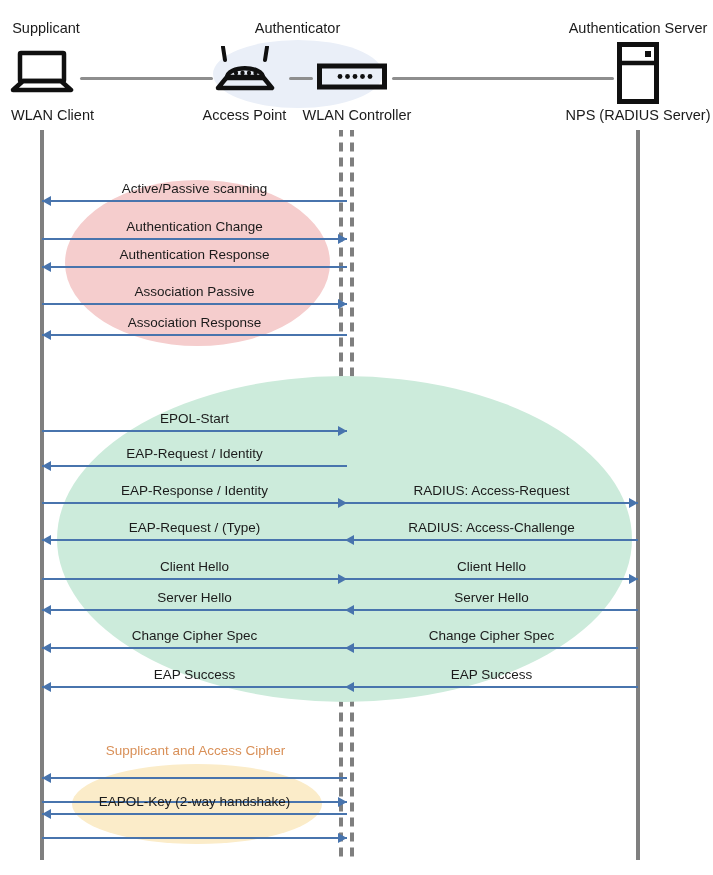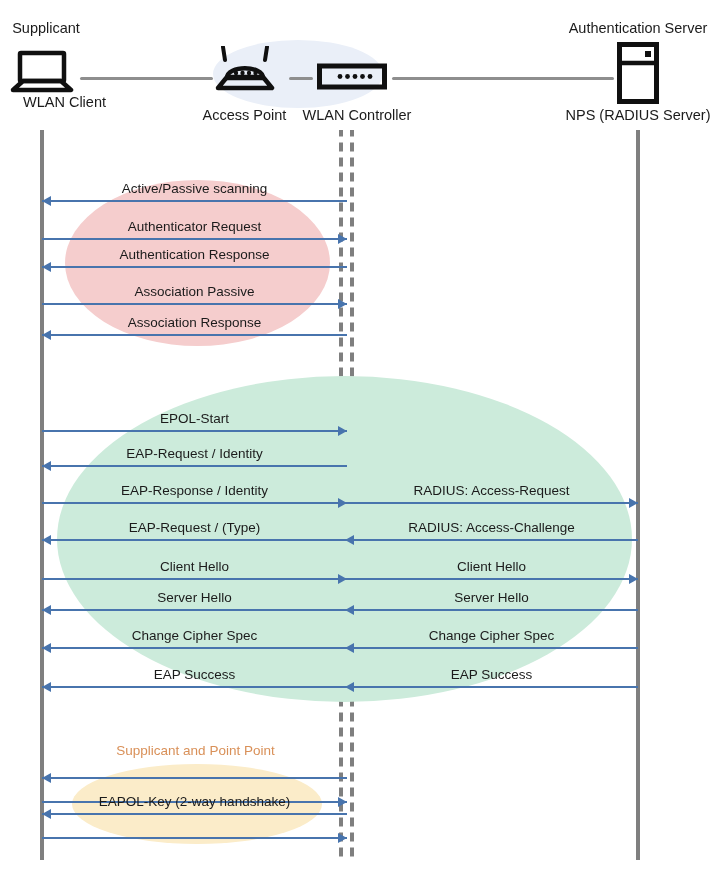--- a/index.html
+++ b/index.html
@@ -98,20 +98,21 @@
     white-space:nowrap;
     text-align:center;
   }
 </style>
 </head>
 <body>
 
 <div id="canvas">
 
   <div class="actor-title" style="left:0px;top:20px;width:92px;">Supplicant</div>
+  <div class="actor-title" style="left:215px;top:20px;width:165px;">Authenticator</div>
   <div class="actor-title" style="left:538px;top:20px;width:200px;">Authentication Server</div>
 
   <div class="auth-blob" style="left:213px;top:40px;width:170px;height:68px;"></div>
 
   <div class="hwire" style="left:80px;top:77px;width:133px;"></div>
   <div class="hwire" style="left:289px;top:77px;width:24px;"></div>
   <div class="hwire" style="left:392px;top:77px;width:222px;"></div>
 
   <div class="icon-box" style="left:10px;top:50px;width:64px;height:44px;">
     <svg width="64" height="44" viewBox="0 0 64 44">
@@ -145,43 +146,43 @@
   </div>
 
   <div class="icon-box" style="left:617px;top:42px;width:42px;height:62px;">
     <svg width="42" height="62" viewBox="0 0 42 62">
       <rect x="2.5" y="2.5" width="37" height="57" fill="none" stroke="#101010" stroke-width="5"></rect>
       <line x1="2.5" y1="21" x2="39.5" y2="21" stroke="#101010" stroke-width="4.5"></line>
       <rect x="28" y="9" width="6" height="6" fill="#101010"></rect>
     </svg>
   </div>
 
-  <div class="actor-caption" style="left:0px;top:94px;width:105px;padding-left:12px;">WLAN Client</div>
+  <div class="actor-caption" style="left:0px;top:107px;width:105px;">WLAN Client</div>
   <div class="actor-caption" style="left:192px;top:107px;width:105px;">Access Point</div>
   <div class="actor-caption" style="left:293px;top:107px;width:128px;">WLAN Controller</div>
   <div class="actor-caption" style="left:548px;top:107px;width:180px;">NPS (RADIUS Server)</div>
 
   <div class="lifeline" style="left:40px;top:130px;height:730px;"></div>
   <div class="lifeline-dashed" style="left:339px;top:130px;height:730px;"></div>
   <div class="lifeline-dashed" style="left:350px;top:130px;height:730px;"></div>
   <div class="lifeline" style="left:636px;top:130px;height:730px;"></div>
 
   <div class="blob blob-pink" style="left:65px;top:180px;width:265px;height:166px;"></div>
   <div class="blob blob-green" style="left:57px;top:376px;width:575px;height:326px;"></div>
   <div class="blob blob-yellow" style="left:72px;top:764px;width:250px;height:80px;"></div>
 
-  <div class="phase-label ph-orange" style="left:73px;top:741px;width:245px;">Supplicant and Point Point</div>
+  <div class="phase-label ph-orange" style="left:73px;top:741px;width:245px;">Supplicant and Access Cipher</div>
 
   <div id="messages-left">
       <div class="msg-line" style="left: 42px; top: 200px; width: 305px;"></div>
       <div class="arrow arrow-l" style="top: 196px; left: 42px;"></div>
       <div class="msg-label" style="left: 42px; width: 305px; top: 181px;">Active/Passive scanning</div>
       <div class="msg-line" style="left: 42px; top: 238px; width: 305px;"></div>
       <div class="arrow arrow-r" style="top: 234px; left: 338px;"></div>
-      <div class="msg-label" style="left: 42px; width: 305px; top: 219px;">Authenticator  Request</div>
+      <div class="msg-label" style="left: 42px; width: 305px; top: 219px;">Authentication  Change</div>
       <div class="msg-line" style="left: 42px; top: 266px; width: 305px;"></div>
       <div class="arrow arrow-l" style="top: 262px; left: 42px;"></div>
       <div class="msg-label" style="left: 42px; width: 305px; top: 247px;">Authentication  Response</div>
       <div class="msg-line" style="left: 42px; top: 303px; width: 305px;"></div>
       <div class="arrow arrow-r" style="top: 299px; left: 338px;"></div>
       <div class="msg-label" style="left: 42px; width: 305px; top: 284px;">Association Passive</div>
       <div class="msg-line" style="left: 42px; top: 334px; width: 305px;"></div>
       <div class="arrow arrow-l" style="top: 330px; left: 42px;"></div>
       <div class="msg-label" style="left: 42px; width: 305px; top: 315px;">Association Response</div>
       <div class="msg-line" style="left: 42px; top: 430px; width: 305px;"></div>

